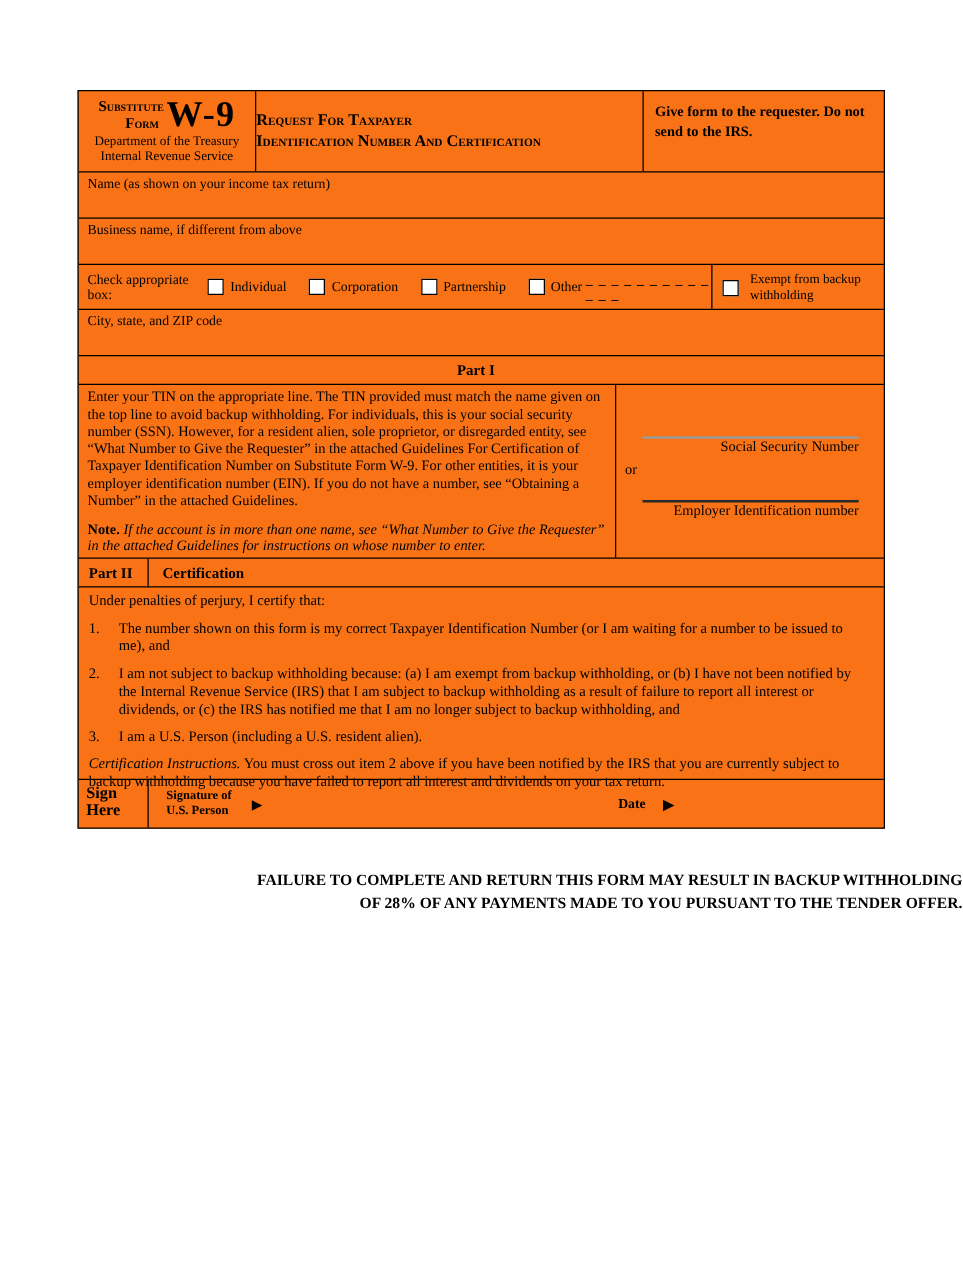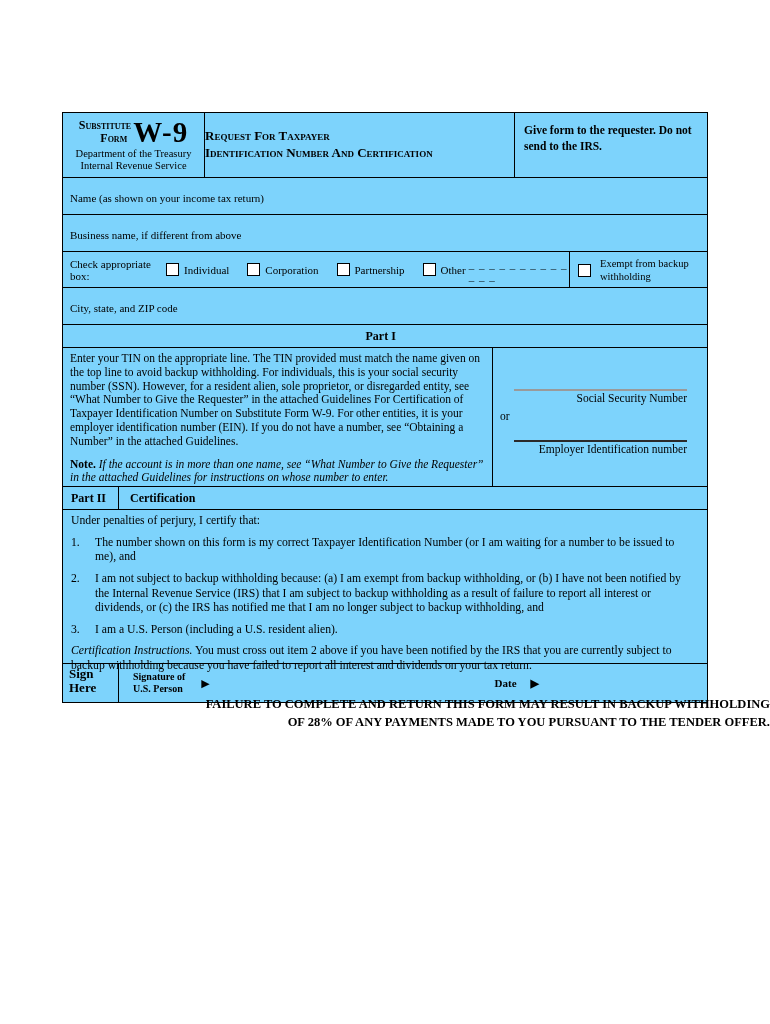--- a/index.html
+++ b/index.html
@@ -7,21 +7,21 @@
   body {
     height:1024px;
     font-family:"Liberation Serif", serif;
     color:#000;
     overflow:hidden;
   }
   .page { position:relative; width:770px; height:1024px; background:#fff; }
 
   .w9form {
     position:absolute; left:62px; top:72px; width:646px;
-    border:1.5px solid #000; background:#7dd3fc;margin-top:40px;
+    border:1.5px solid #000; background:#f97316;
   }
   .row { display:flex; border-top:1.5px solid #000; }
   .row:first-child { border-top:none; }
   .cell { position:relative; }
   .cell + .cell { border-left:1.5px solid #000; }
 
   
   .hdr { height:64px; }
   .hdr-left { width:141px; padding-top:6px; }
   .hdr-mid { flex:1; display:flex; flex-direction:column; justify-content:center; align-items:flex-start; text-align:center; }
@@ -29,36 +29,36 @@
   .sub-block { display:flex; justify-content:center; align-items:flex-start; }
   .sub-words { font-variant:small-caps; font-weight:bold; font-size:12px; line-height:1.05; }
   .sub-words .l1 { text-align:left; }
   .sub-words .l2 { text-align:right; padding-right:4px; }
   .w9num { font-size:29px; font-weight:bold; line-height:0.9; letter-spacing:1px; margin-left:2px; }
   .dept { text-align:center; font-size:10.5px; line-height:1.15; margin-top:3px; }
   .form-title { font-variant:small-caps; font-weight:bold; font-size:13px; line-height:1.3; }
   .give-form { font-weight:bold; font-size:11.5px; line-height:1.35; }
 
   
-  .field-row { height:37px;align-items:center; }
+  .field-row { height:37px; }
   .field-row .cell { width:100%; }
   .field-label { font-size:11px; padding:3px 0 0 7px; }
   .fill-area { position:absolute; left:0; top:16px; right:0; bottom:0; }
 
   
   .check-row { height:36px; }
   .check-left { flex:1; display:flex; align-items:center; font-size:11px; padding-left:7px; }
   .check-exempt { width:138px; display:flex; align-items:center; font-size:10.5px; padding:2px 4px 0 8px; line-height:1.15; }
   .cb { width:13px; height:13px; border:1.6px solid #000; background:#fff; flex:0 0 auto; display:inline-block; }
   .cbgroup { display:flex; align-items:center; }
   .cbgroup .cb { margin-right:5px; }
   .check-left .lead { margin-right:10px; }
   .cbgroup { margin-right:18px; }
   .cbgroup:last-child { margin-right:0; }
-  .other-blank { letter-spacing:1px; margin-left:3px; font-size:11px; }
+  .other-blank { letter-spacing:1px; margin-left:3px; font-size:11px;font-weight:bold; }
   .check-exempt .cb { margin-right:9px; }
 
   
   .part-head { height:23px; font-weight:bold; font-size:12px;justify-content:center; }
   .part-label-cell { width:55px; display:flex; align-items:center; padding-left:8px; }
   .part-title-cell { flex:1; display:flex; align-items:center; padding-left:11px; }
 
   
   .p1body { height:139px; }
   .p1-text { width:429px; padding:4px 7px 0 7px; font-size:11.5px; line-height:1.2; }

